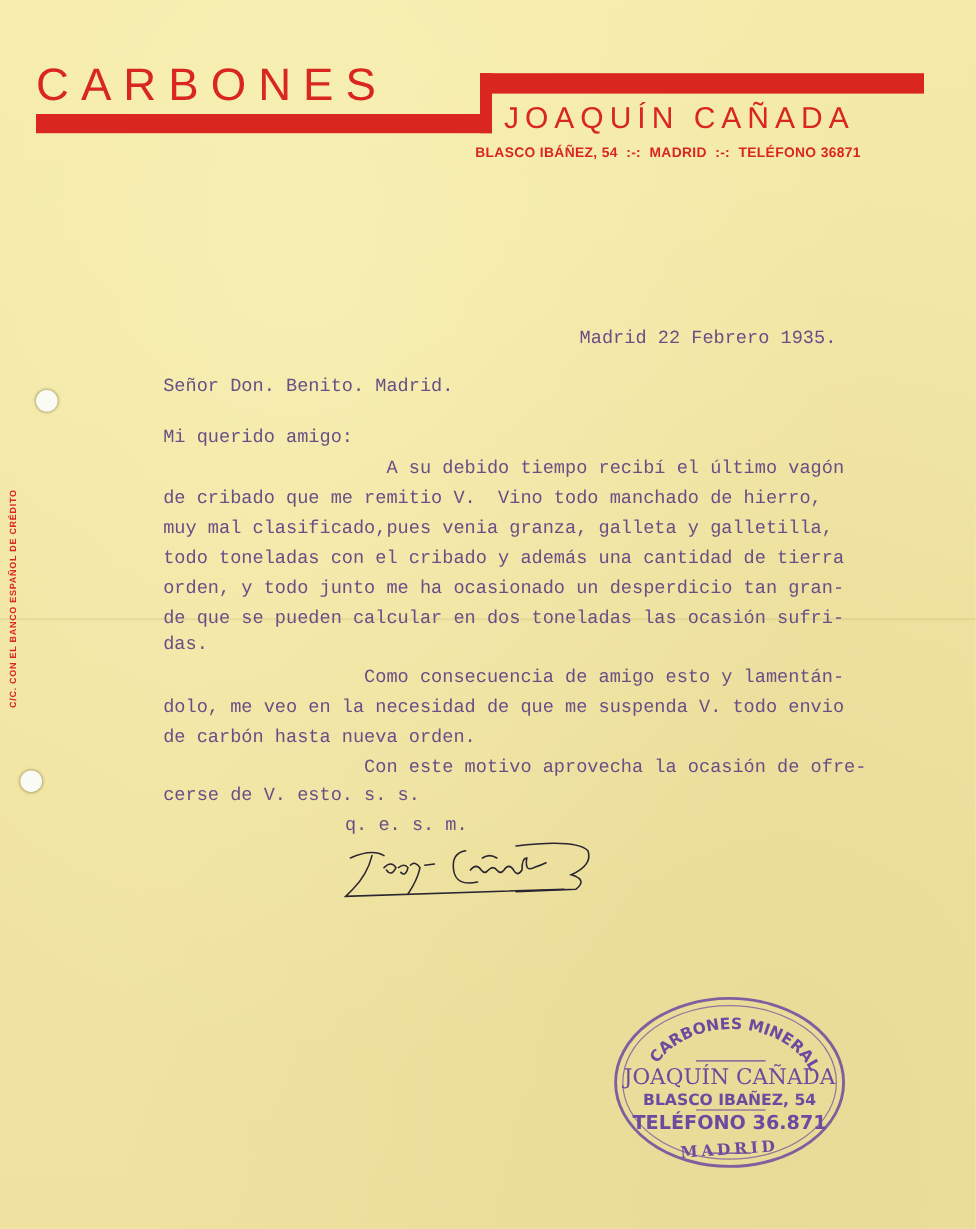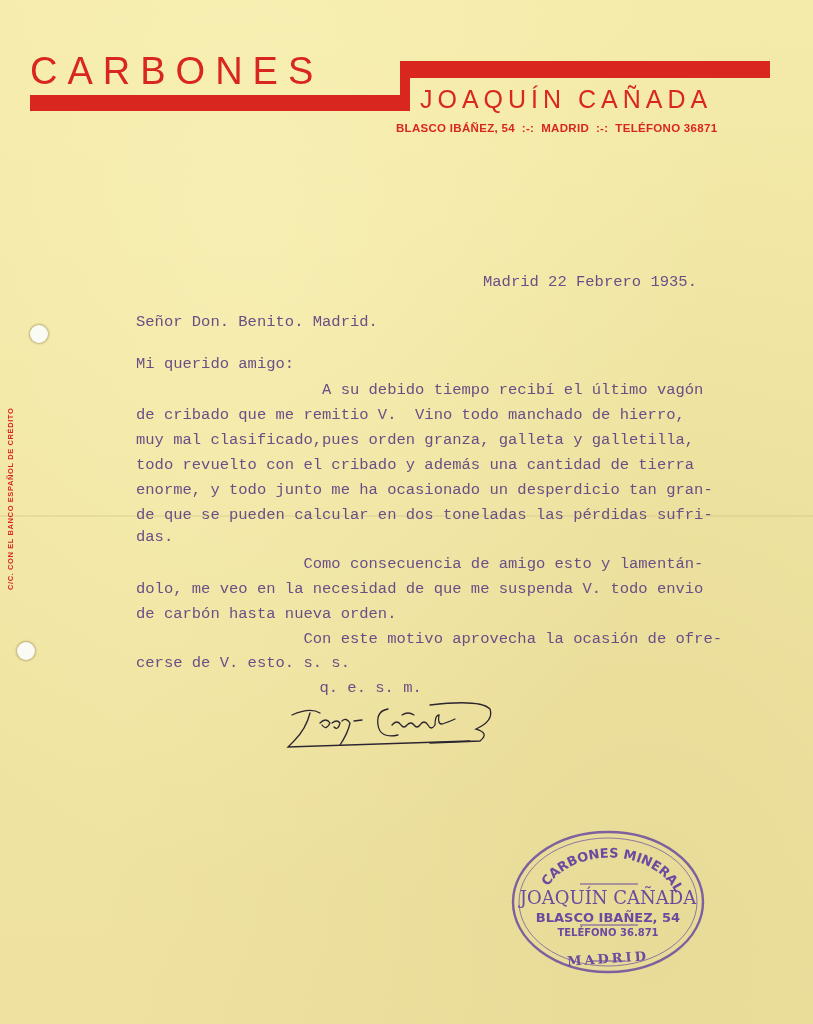--- a/index.html
+++ b/index.html
@@ -81,31 +81,31 @@
 <div class="hole" style="left:30px; top:325px;"></div>
 <div class="hole" style="left:17px; top:642px;"></div>
 
 <div class="typed" style="left:471px; top:275px;margin-left:12px;">Madrid 22 Febrero 1935.</div>
 <div class="typed" style="left:136px; top:315px;">Señor Don. Benito. Madrid.</div>
 <div class="typed" style="left:136px; top:357px;">Mi querido amigo:</div>
 
 <div>
   <div class="typed" style="left:136px; top:383px;text-align:right;">                    A su debido tiempo recibí el último vagón</div>
   <div class="typed" style="left:136px; top:408px;">de cribado que me remitio V.  Vino todo manchado de hierro,</div>
-  <div class="typed" style="left:136px; top:433px;">muy mal clasificado,pues orden granza, galleta y galletilla,</div>
-  <div class="typed" style="left:136px; top:458px;">todo revuelto con el cribado y además una cantidad de tierra</div>
-  <div class="typed" style="left:136px; top:483px;">enorme, y todo junto me ha ocasionado un desperdicio tan gran-</div>
-  <div class="typed" style="left:136px; top:508px;">de que se pueden calcular en dos toneladas las pérdidas sufri-</div>
+  <div class="typed" style="left:136px; top:433px;">muy mal clasificado,pues venia granza, galleta y galletilla,</div>
+  <div class="typed" style="left:136px; top:458px;">todo toneladas con el cribado y además una cantidad de tierra</div>
+  <div class="typed" style="left:136px; top:483px;">orden, y todo junto me ha ocasionado un desperdicio tan gran-</div>
+  <div class="typed" style="left:136px; top:508px;">de que se pueden calcular en dos toneladas las ocasión sufri-</div>
   <div class="typed" style="left:136px; top:530px;">das.</div>
   <div class="typed" style="left:136px; top:557px;">                  Como consecuencia de amigo esto y lamentán-</div>
   <div class="typed" style="left:136px; top:582px;text-align:center;">dolo, me veo en la necesidad de que me suspenda V. todo envio</div>
   <div class="typed" style="left:136px; top:607px;">de carbón hasta nueva orden.</div>
   <div class="typed" style="left:136px; top:632px;">                  Con este motivo aprovecha la ocasión de ofre-</div>
   <div class="typed" style="left:136px; top:656px;">cerse de V. esto. s. s.</div>
-  <div class="typed" style="left:152px; top:681px;">                  q. e. s. m.</div>
+  <div class="typed" style="left:120px; top:681px;">                  q. e. s. m.</div>
 </div>
 
 <svg class="sig" viewBox="0 0 220 60">
   <g fill="none" stroke="#2a2530" stroke-width="1.3" stroke-linecap="round">
     <path d="M12 20 Q30 12 40 18 M30 18 Q26 34 14 46 L8 52 L190 46"></path>
     <path d="M40 28 q6 -6 10 0 q-4 8 -8 2 M52 28 q5 -4 8 0 q-2 8 -6 4 M62 26 q4 -4 8 2 q-2 10 -10 22"></path>
     <path d="M74 26 l8 -1"></path>
     <path d="M108 14 Q96 16 98 30 Q100 44 118 40"></path>
     <path d="M112 30 q5 -6 9 0 q3 4 6 0 q4 -4 7 0 q3 4 6 0 q4 -6 8 0 q3 6 7 0 q0 -10 4 -10 q-2 12 6 8 q6 -2 10 -4"></path>
     <path d="M122 20 q6 -4 12 0"></path>
@@ -123,15 +123,15 @@
     <ellipse cx="98" cy="74" rx="89" ry="64" fill="none" stroke="#6b4aa0" stroke-width="1" opacity="0.7"></ellipse>
     <text font-family="DejaVu Sans" font-size="13" font-weight="bold" fill="#6b4aa0">
       <textPath href="#arcTop" startOffset="8%">CARBONES MINERALES</textPath>
     </text>
     <line x1="70" y1="56" x2="128" y2="56" stroke="#6b4aa0" stroke-width="1"></line>
     <line x1="70" y1="97" x2="128" y2="97" stroke="#6b4aa0" stroke-width="1"></line>
     <line x1="80" y1="133" x2="116" y2="133" stroke="#6b4aa0" stroke-width="1"></line>
   </svg>
   <div class="stamp-text" style="top:61px; font-size:18px;">JOAQUÍN CAÑADA</div>
   <div class="stamp-text" style="top:83px; font-size:13px; font-family:'DejaVu Sans', sans-serif; font-weight:bold;">BLASCO IBAÑEZ, 54</div>
-  <div class="stamp-text" style="top:100px; font-size:10px; font-family:'DejaVu Sans', sans-serif; font-weight:bold;">TELÉFONO 36.871</div>
+  <div class="stamp-text" style="top:100px; font-size:16px; font-family:'DejaVu Sans', sans-serif; font-weight:bold;">TELÉFONO 36.871</div>
   <div class="stamp-text" style="top:124px; font-size:13px; font-weight:bold; letter-spacing:3px; transform:rotate(-4deg);">MADRID</div>
 </div>
 
 </body></html>

